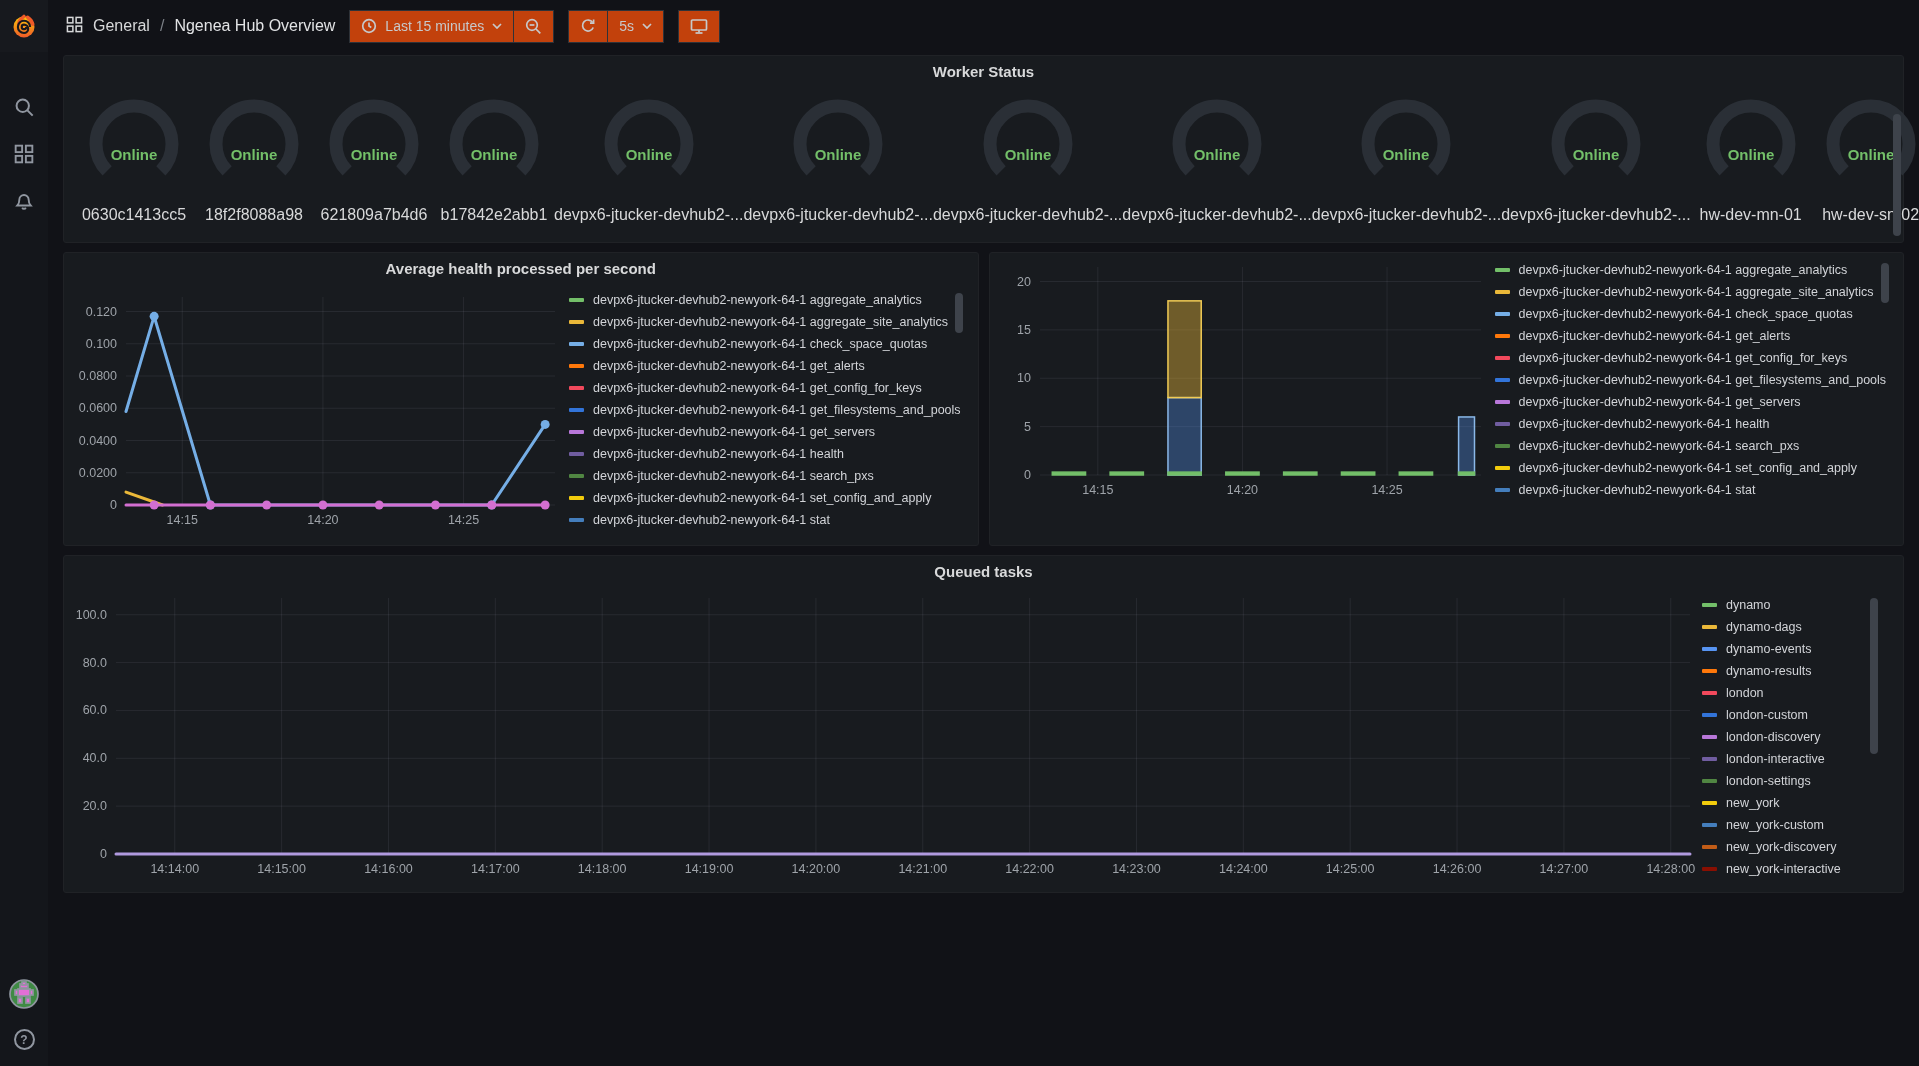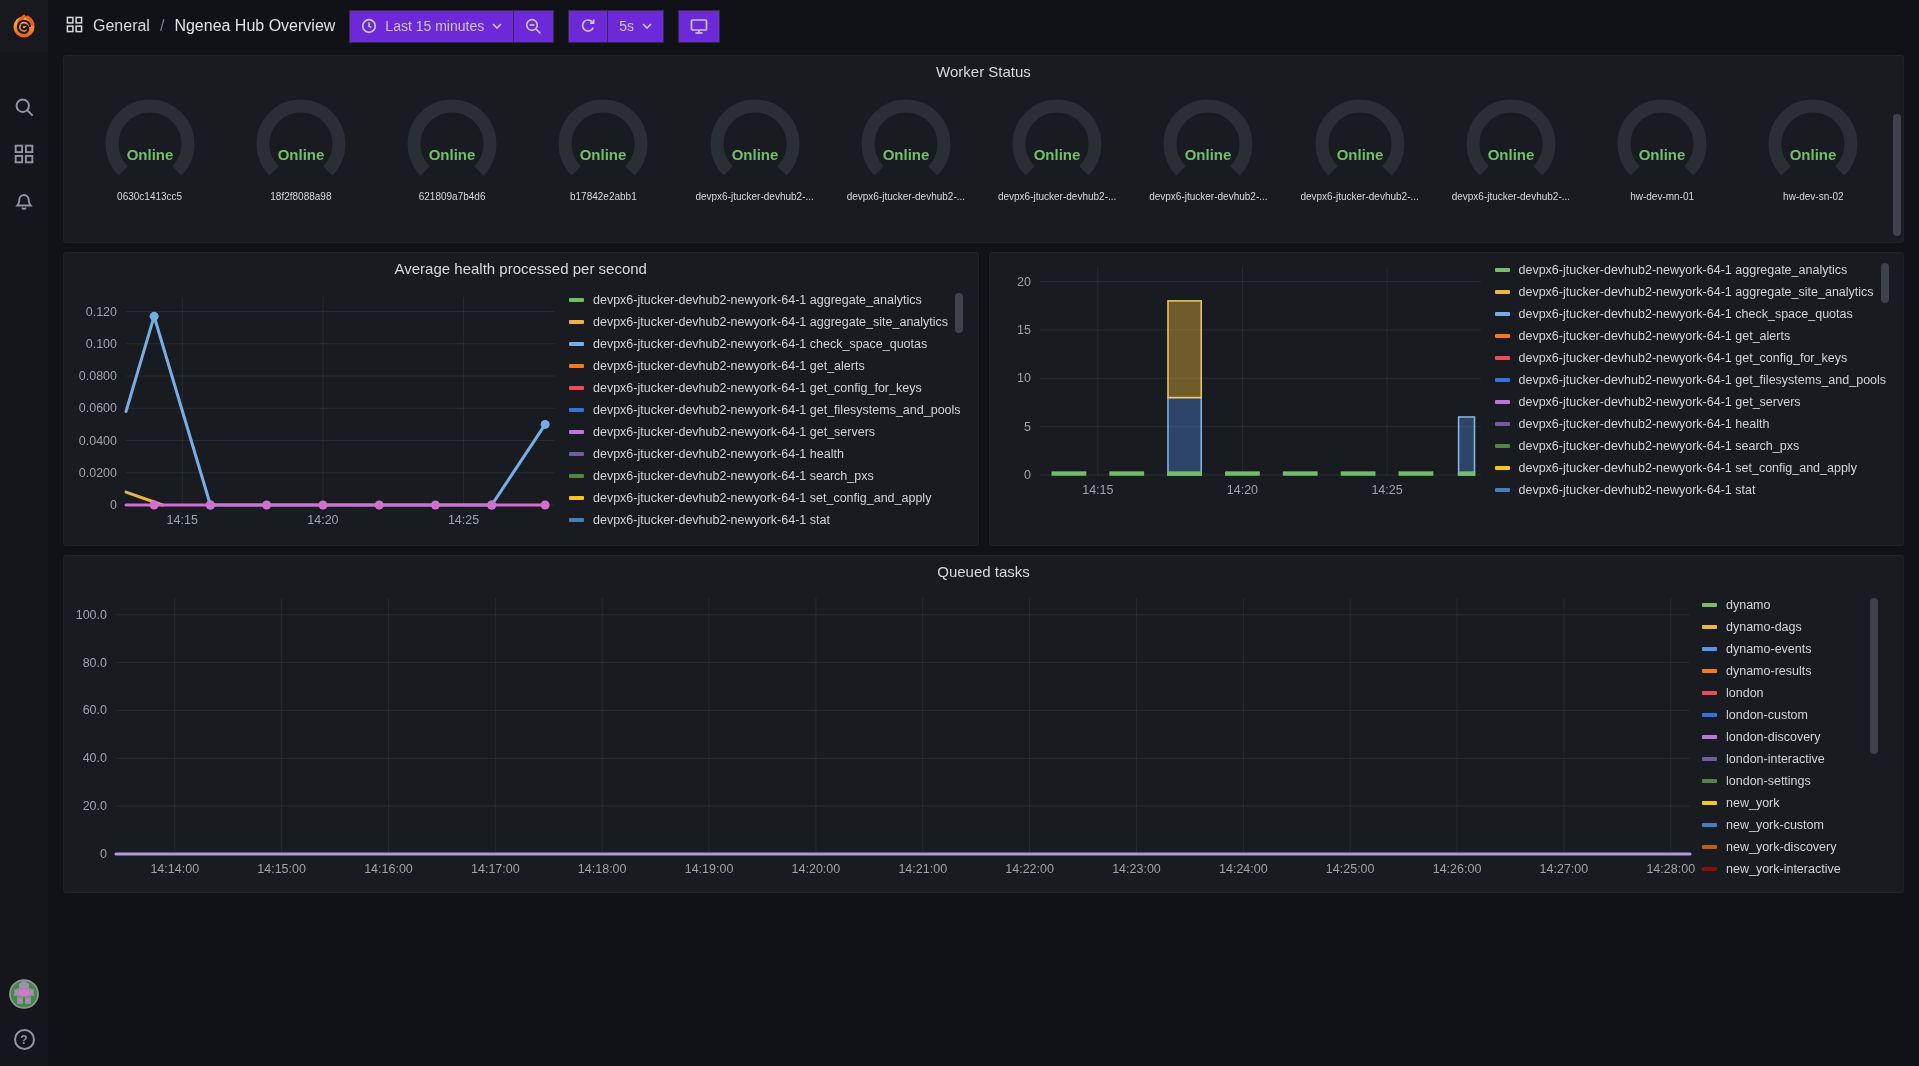--- a/index.html
+++ b/index.html
@@ -20,39 +20,39 @@
   
   .main{flex:1;display:flex;flex-direction:column;min-width:0}
   .topbar{height:52px;display:flex;align-items:center;padding:0 14px 0 18px;flex-shrink:0}
   .crumbs{display:flex;align-items:center;gap:10px;font-size:16px}
   .crumbs .grid-ic svg{stroke:#d8d9da;fill:none;stroke-width:1.6}
   .crumb-folder{color:#d8d9da;cursor:pointer}
   .crumb-sep{color:#7b7f86}
   .crumb-title{color:#e2e3e5}
   .tb-right{display:flex;align-items:center}
   .btn-group{display:flex;margin-left:14px;border-radius:2px}
-  .tb-btn{display:flex;align-items:center;gap:8px;background:#6d28d9;border:1px solid #2e3238;height:33px;
+  .tb-btn{display:flex;align-items:center;gap:8px;background:#c2410c;border:1px solid #2e3238;height:33px;
     padding:0 11px;color:#c7c8ca;font-size:14px;cursor:pointer;white-space:nowrap}
   .btn-group .tb-btn + .tb-btn{border-left:none}
   .tb-btn svg{stroke:#c7c8ca;fill:none;stroke-width:1.7}
 
   
   .content{flex:1;padding:3px 15px;overflow:hidden}
   .panel{background:#181b1f;border:1px solid #202226;border-radius:3px;position:relative}
-  .panel-title{text-align:center;color:#d8d9da;font-size:15px;font-weight:400;padding-top:7px;height:30px}
+  .panel-title{text-align:center;color:#d8d9da;font-size:15px;font-weight:700;padding-top:7px;height:30px}
   .r1{height:188;margin-bottom:9px}
   .r1{height:188px}
   .r2{display:flex;gap:10px;height:294px;margin-bottom:9px}
   .r2 .panel{flex:1;min-width:0}
   .r3{height:338px}
 
   
   .gauges{display:flex;justify-content:space-around;align-items:flex-end;padding:8px 14px 0 10px}
   .gauge{display:flex;flex-direction:column;align-items:center;flex:1;cursor:default}
-  .gauge-label{color:#d8d9da;font-size:10px;margin-top:1px;white-space:nowrap}
+  .gauge-label{color:#d8d9da;font-size:16px;margin-top:16px;white-space:nowrap}
   .scroll-thumb{position:absolute;width:8px;border-radius:4px;background:#3e434b}
 
   
   .chart-body{display:flex;padding:0 6px 0 4px}
   .legend{width:400px;overflow:hidden;position:relative;padding-left:4px;margin-top:6px}
   .legend-row{display:flex;align-items:center;height:22px;color:#d2d4d8;font-size:12.5px;cursor:pointer;white-space:nowrap;overflow:hidden}
   .swatch{width:15px;height:4px;border-radius:1px;margin-right:9px;flex-shrink:0}
   .legend-q{width:180px;margin-top:8px}
   svg text{font-family:"Liberation Sans",sans-serif}
 </style>

